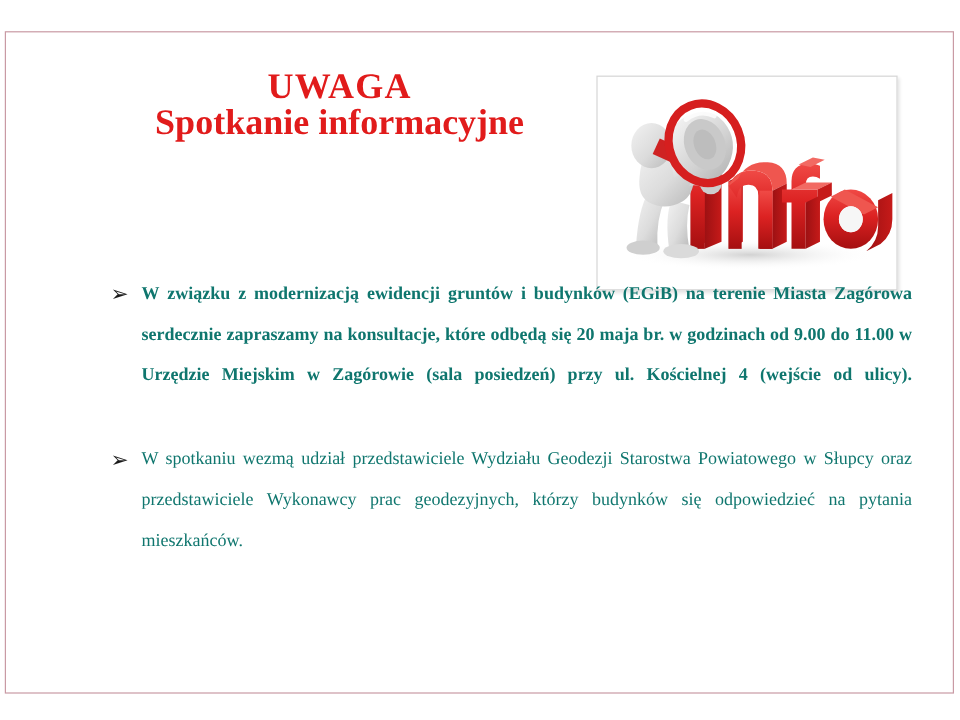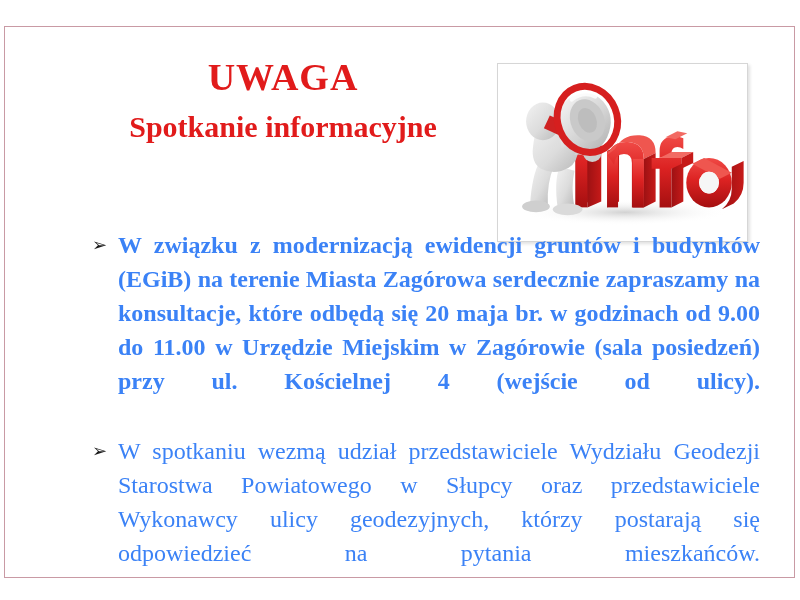--- a/index.html
+++ b/index.html
@@ -48,23 +48,22 @@
     position: absolute;
     left: 78px;
     top: 28px;
     width: 410px;
     text-align: center;
     color: #e11b1b;
     font-weight: bold;
     line-height: 1.0;
   }
   .title-line-1 {
-    font-size: 38px;
+    font-size: 30px;
     letter-spacing: 1px;
-    margin-bottom: 16px;
   }
   .title-line-2 {
     font-size: 30px;
     margin-bottom: 24px;
   }
   .title-line-3 {
     font-size: 30px;
   }
 
   
@@ -101,23 +100,23 @@
   }
   .bullet-marker {
     position: absolute;
     left: 0;
     top: 0;
     font-size: 18px;
     line-height: 34px;
     color: #1a1a1a;
   }
   .bullet-text {
-    font-size: 24px;
+    font-size: 15px;
     line-height: 34px;
-    color: #3b82f6;
+    color: #0f766e;
     text-align: justify;
     text-justify: inter-word;
   }
   .bullet-text.bold {
     font-weight: bold;
   }
   .bullet-text.regular {
     font-weight: normal;
   }
   
@@ -244,18 +243,18 @@
 
   <div id="body-text">
 
     <div class="bullet-item">
       <span class="bullet-marker">➢</span>
       <div class="bullet-text bold">W związku z modernizacją ewidencji gruntów i budynków (EGiB) na terenie Miasta Zagórowa serdecznie zapraszamy na konsultacje, które odbędą się 20 maja br. w godzinach od 9.00 do 11.00 w Urzędzie Miejskim w Zagórowie (sala posiedzeń) przy ul. Kościelnej 4 (wejście od ulicy).</div>
     </div>
 
     <div class="bullet-item">
       <span class="bullet-marker">➢</span>
-      <div class="bullet-text regular">W spotkaniu wezmą udział przedstawiciele Wydziału Geodezji Starostwa Powiatowego w Słupcy oraz przedstawiciele Wykonawcy ulicy geodezyjnych, którzy postarają się odpowiedzieć na pytania mieszkańców.</div>
+      <div class="bullet-text regular">W spotkaniu wezmą udział przedstawiciele Wydziału Geodezji Starostwa Powiatowego w Słupcy oraz przedstawiciele Wykonawcy prac geodezyjnych, którzy budynków się odpowiedzieć na pytania mieszkańców.</div>
     </div>
 
   </div>
 
 </div>
 
 </body></html>

